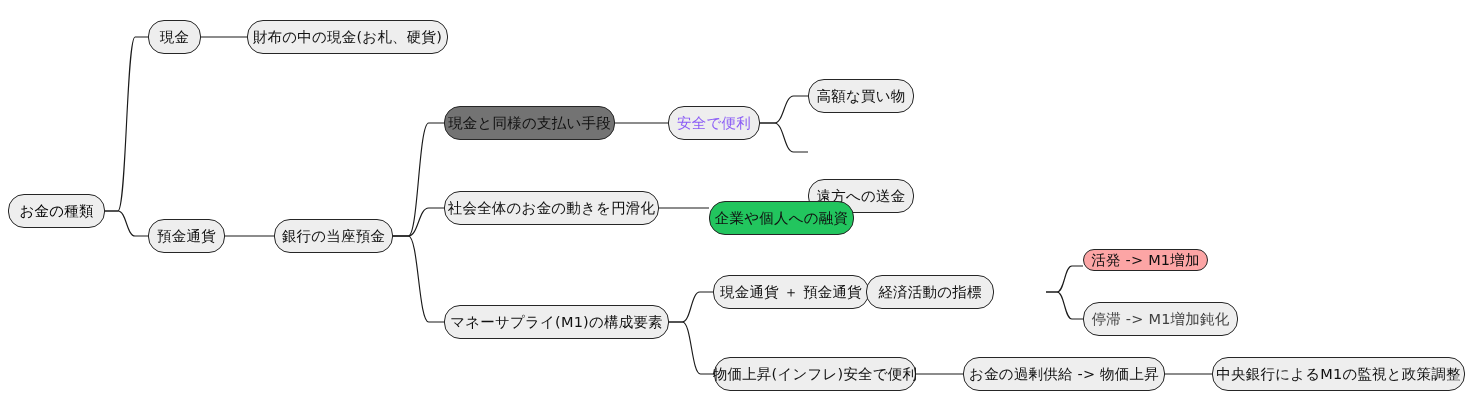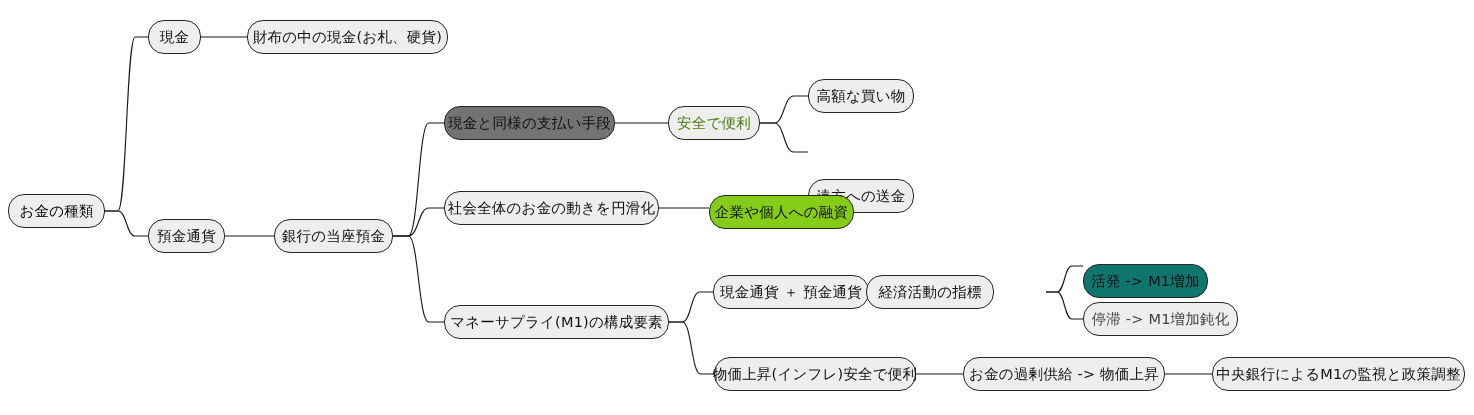--- a/index.html
+++ b/index.html
@@ -84,45 +84,45 @@
       </div>
       <div class="node" style="left: 148px; top: 219px; width: 77px; height: 34px; background: rgb(238, 238, 238); border-color: rgb(38, 38, 38); color: rgb(16, 16, 16);">
         <span class="label">預金通貨</span>
       </div>
       <div class="node" style="left: 274px; top: 219px; width: 119px; height: 34px; background: rgb(238, 238, 238); border-color: rgb(38, 38, 38); color: rgb(16, 16, 16);">
         <span class="label">銀行の当座預金</span>
       </div>
       <div class="node" style="left: 444px; top: 106px; width: 171px; height: 34px; background: #737373; border-color: rgb(38, 38, 38); color: rgb(16, 16, 16);">
         <span class="label">現金と同様の支払い手段</span>
       </div>
-      <div class="node" style="left: 668px; top: 106px; width: 92px; height: 34px; background: rgb(238, 238, 238); border-color: rgb(38, 38, 38); color: #4d7c0f;">
+      <div class="node" style="left: 668px; top: 106px; width: 92px; height: 34px; background: rgb(238, 238, 238); border-color: rgb(38, 38, 38); color: #8b5cf6;">
         <span class="label">安全で便利</span>
       </div>
       <div class="node" style="left: 808px; top: 79px; width: 106px; height: 34px; background: rgb(238, 238, 238); border-color: rgb(38, 38, 38); color: rgb(16, 16, 16);">
         <span class="label">高額な買い物</span>
       </div>
       <div class="node" style="left: 808px; top: 135px; width: 106px; height: 34px; background: rgb(238, 238, 238); border-color: rgb(38, 38, 38); color: rgb(16, 16, 16); margin-top: 44px;">
         <span class="label">遠方への送金</span>
       </div>
       <div class="node" style="left: 444px; top: 191px; width: 215px; height: 34px; background: rgb(238, 238, 238); border-color: rgb(38, 38, 38); color: rgb(16, 16, 16);">
         <span class="label">社会全体のお金の動きを円滑化</span>
       </div>
-      <div class="node" style="left: 709px; top: 195px; width: 145px; height: 34px; background: #84cc16; border-color: rgb(38, 38, 38); color: rgb(16, 16, 16);">
+      <div class="node" style="left: 709px; top: 201px; width: 145px; height: 34px; background: #22c55e; border-color: rgb(38, 38, 38); color: rgb(16, 16, 16);">
         <span class="label">企業や個人への融資</span>
       </div>
       <div class="node" style="left: 444px; top: 305px; width: 225px; height: 34px; background: rgb(238, 238, 238); border-color: rgb(38, 38, 38); color: rgb(16, 16, 16);">
         <span class="label">マネーサプライ(M1)の構成要素</span>
       </div>
       <div class="node" style="left: 713px; top: 275px; width: 156px; height: 34px; background: rgb(238, 238, 238); border-color: rgb(38, 38, 38); color: rgb(16, 16, 16);">
         <span class="label">現金通貨 ＋ 預金通貨</span>
       </div>
       <div class="node" style="left: 866px; top: 275px; width: 128px; height: 34px; background: rgb(238, 238, 238); border-color: rgb(38, 38, 38); color: rgb(16, 16, 16);">
         <span class="label">経済活動の指標</span>
       </div>
-      <div class="node" style="left: 1083px; top: 264px; width: 125px; height: 34px; background: #0f766e; border-color: rgb(38, 38, 38); color: rgb(16, 16, 16);">
+      <div class="node" style="left: 1083px; top: 249px; width: 125px; height: 22px; background: #fca5a5; border-color: rgb(38, 38, 38); color: rgb(16, 16, 16);">
         <span class="label">活発 -&gt; M1増加</span>
       </div>
       <div class="node" style="left: 1083px; top: 302px; width: 155px; height: 34px; background: rgb(238, 238, 238); border-color: rgb(38, 38, 38); color: #404040;">
         <span class="label">停滞 -&gt; M1増加鈍化</span>
       </div>
       <div class="node" style="left: 714px; top: 357px; width: 202px; height: 34px; background: rgb(238, 238, 238); border-color: rgb(38, 38, 38); color: rgb(16, 16, 16);">
         <span class="label">物価上昇(インフレ)安全で便利</span>
       </div>
       <div class="node" style="left: 963px; top: 357px; width: 202px; height: 34px; background: rgb(238, 238, 238); border-color: rgb(38, 38, 38); color: rgb(16, 16, 16);">
         <span class="label">お金の過剰供給 -&gt; 物価上昇</span>

